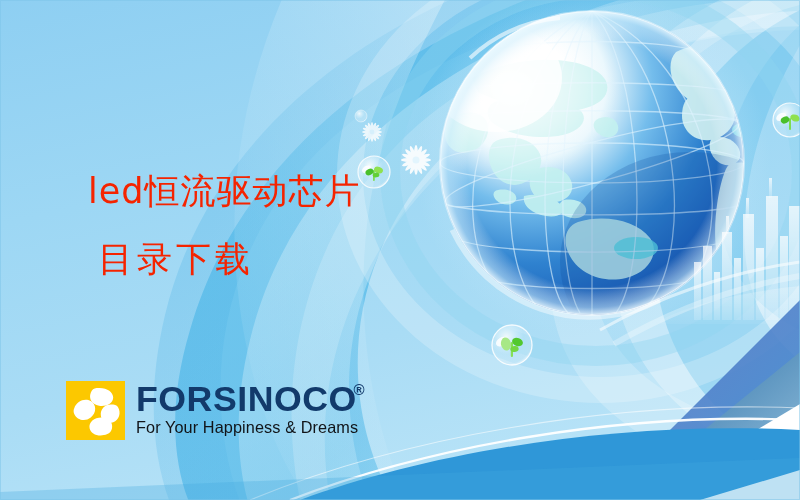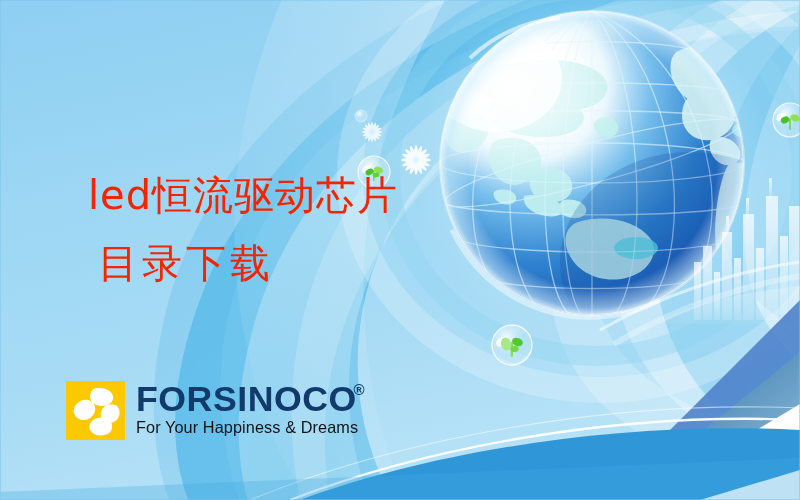--- a/index.html
+++ b/index.html
@@ -27,21 +27,21 @@
   
   .headline {
     position: absolute;
     left: 0; top: 0;
     width: 800px; height: 500px;
     pointer-events: none;
   }
   .headline-line {
     position: absolute;
     color: #f52400;
-    font-size: 40px;
+    font-size: 35px;
     font-weight: 400;
     letter-spacing: 1px;
     white-space: nowrap;
     font-family: "DejaVu Sans", "Liberation Sans", sans-serif;
   }
   #headline-line-1 { left: 88px; top: 168px; }
   #headline-line-2 { left: 98px; top: 236px; letter-spacing: 4px; font-family: Liberation Mono, monospace; }
 
   
   #logo {

